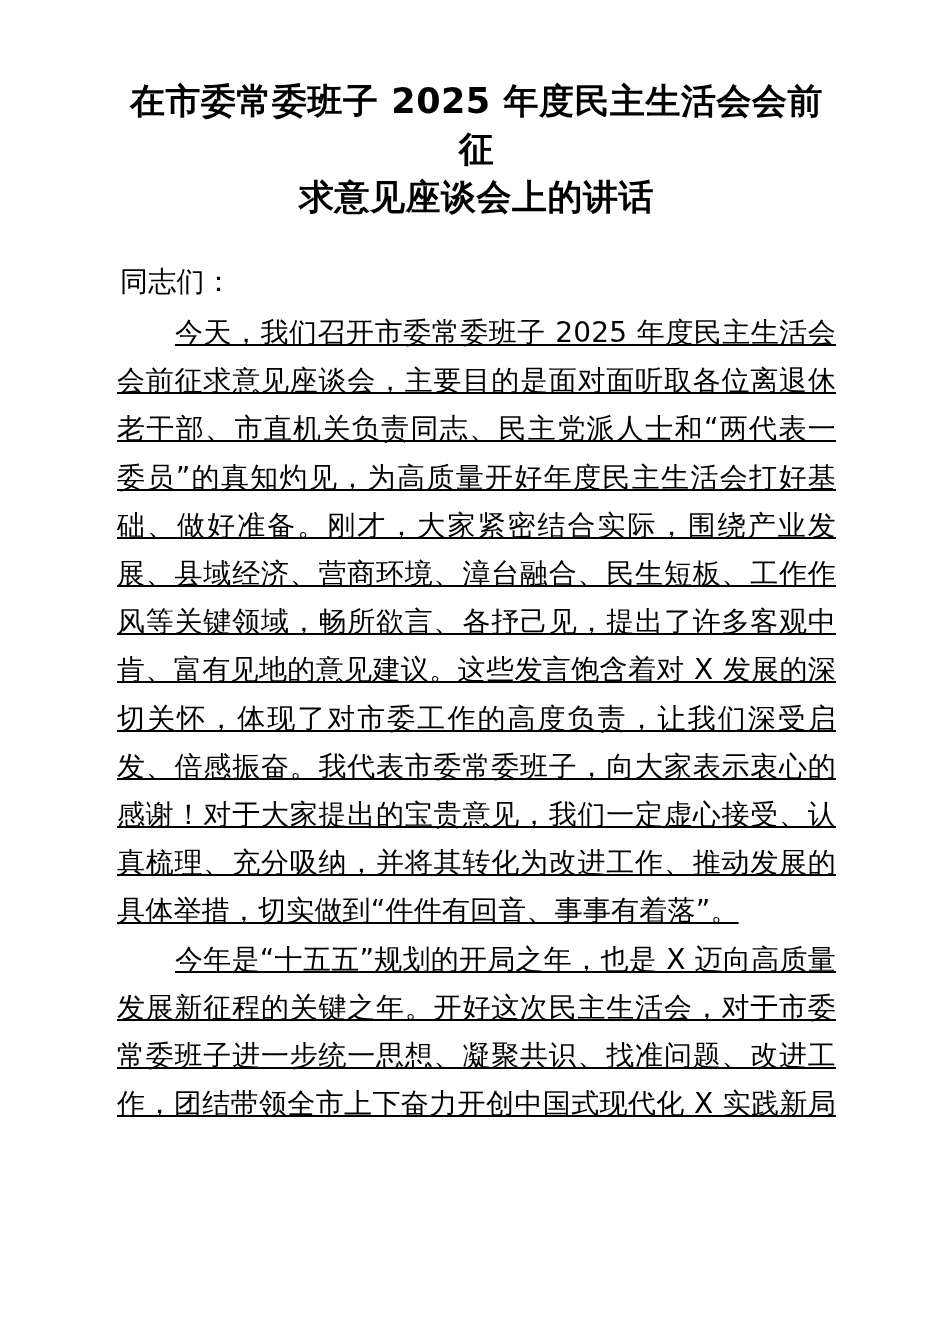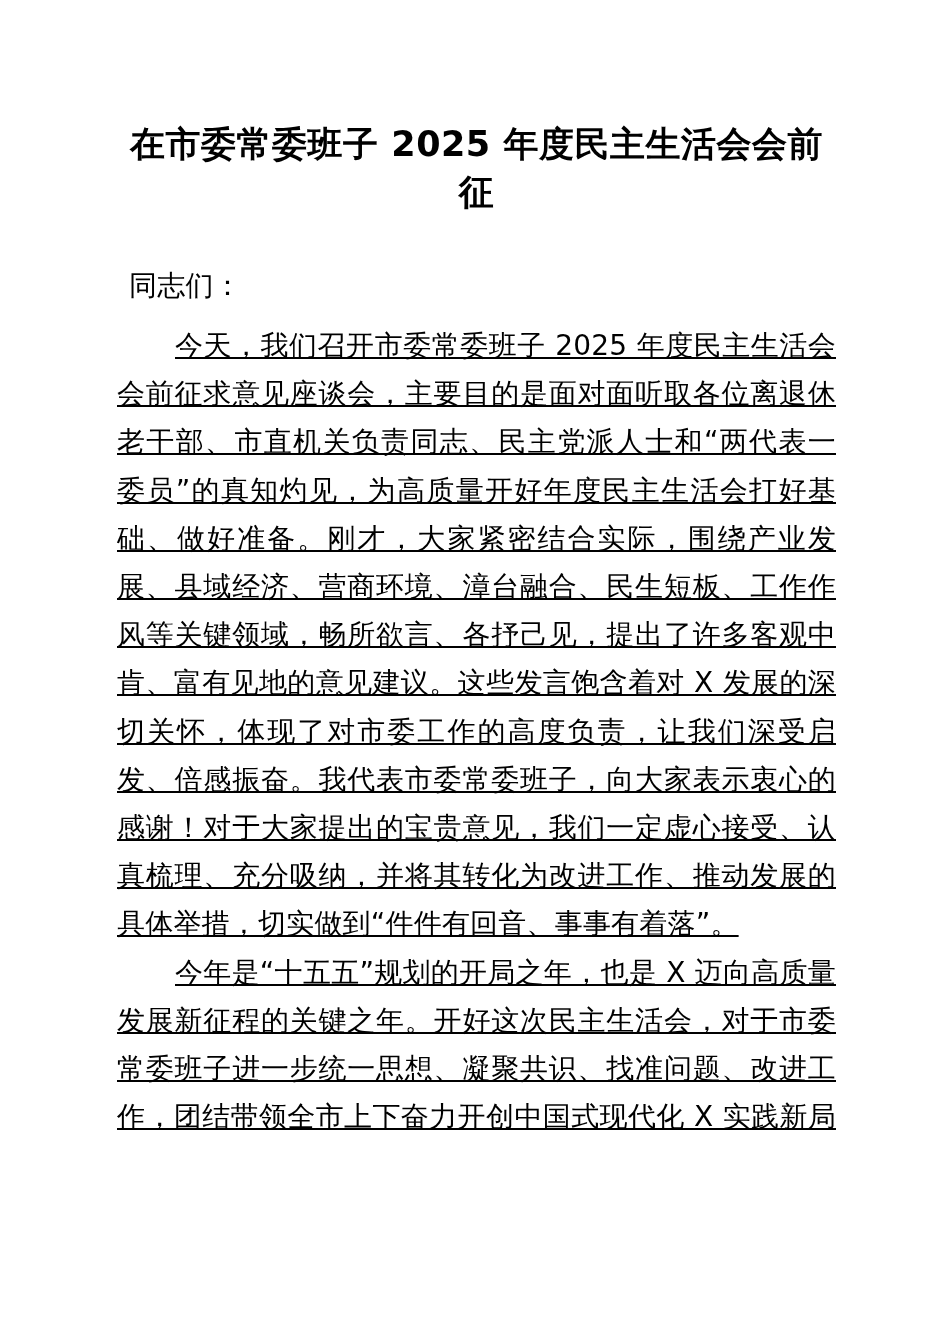--- a/index.html
+++ b/index.html
@@ -25,27 +25,27 @@
     top: 0;
     width: 719px;
   }
   .doc-title {
     font-size: 35px;
     font-weight: 700;
     line-height: 48px;
     text-align: center;
     letter-spacing: 0.5px;
     margin: 0;
-    padding-top: 120px;
+    padding-top: 77px;
     word-break: break-all;
   }
   .salutation {
     font-size: 28px;
     line-height: 48px;
-    margin: 12px;
+    margin: 3px;
     padding-top: 34px;
     text-align: left;
     letter-spacing: 0.2px;
   }
   .para {
     font-size: 28px;
     line-height: 48.2px;
     margin: 0;
     text-align: justify;
     text-justify: inter-character;
@@ -61,20 +61,21 @@
   }
 </style>
 </head>
 <body>
 
 <div class="page">
   <div class="content">
 
     <h1 class="doc-title">
       <span style="display: block;">在市委常委班子 2025 年度民主生活会会前征</span>
+      <span style="display: block;">求意见座谈会上的讲话</span>
     </h1>
 
     <p class="salutation">同志们：</p>
 
     <p class="para">今天，我们召开市委常委班子 2025 年度民主生活会会前征求意见座谈会，主要目的是面对面听取各位离退休老干部、市直机关负责同志、民主党派人士和“两代表一委员”的真知灼见，为高质量开好年度民主生活会打好基础、做好准备。刚才，大家紧密结合实际，围绕产业发展、县域经济、营商环境、漳台融合、民生短板、工作作风等关键领域，畅所欲言、各抒己见，提出了许多客观中肯、富有见地的意见建议。这些发言饱含着对 X 发展的深切关怀，体现了对市委工作的高度负责，让我们深受启发、倍感振奋。我代表市委常委班子，向大家表示衷心的感谢！对于大家提出的宝贵意见，我们一定虚心接受、认真梳理、充分吸纳，并将其转化为改进工作、推动发展的具体举措，切实做到“件件有回音、事事有着落”。</p>
 
     <p class="para para-clipped">今年是“十五五”规划的开局之年，也是 X 迈向高质量发展新征程的关键之年。开好这次民主生活会，对于市委常委班子进一步统一思想、凝聚共识、找准问题、改进工作，团结带领全市上下奋力开创中国式现代化 X 实践新局面，具有十分重</p>
 
   </div>
 </div>

